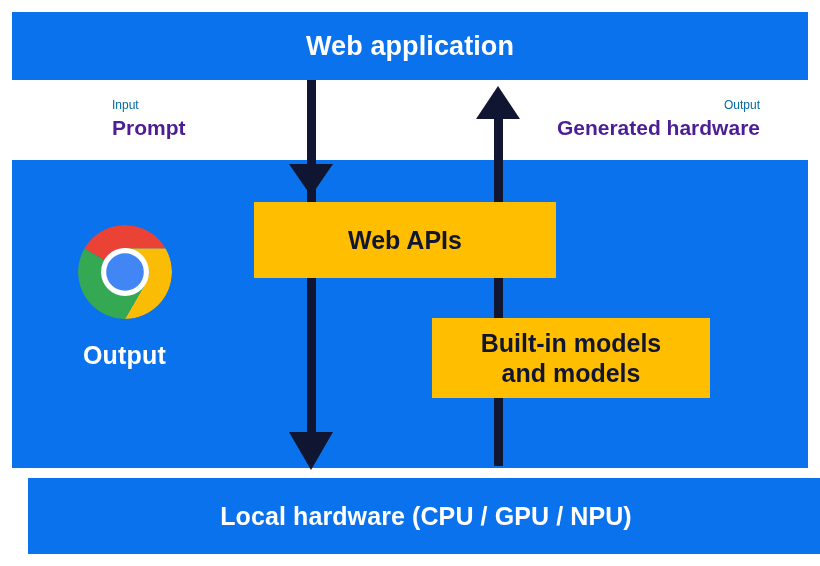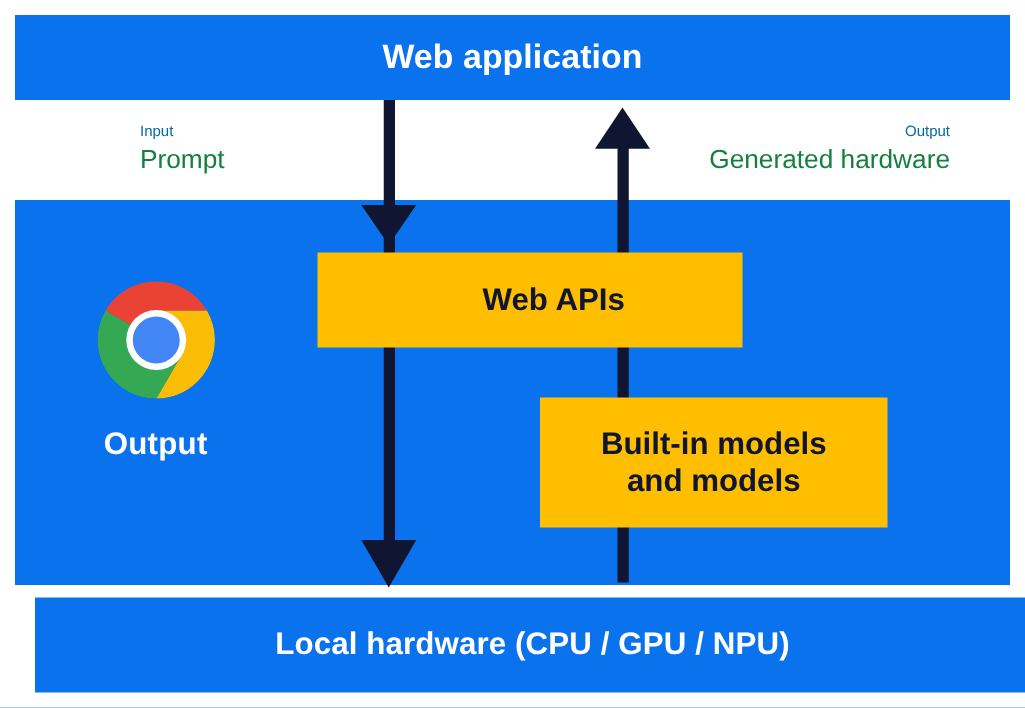--- a/index.html
+++ b/index.html
@@ -27,21 +27,21 @@
     white-space:nowrap;
   }
   #band-web-application .band-title{top:50%;transform:translateY(-50%);font-size:27px;}
   #band-local-hardware .band-title{top:50%;transform:translateY(-50%);font-size:25px;}
 
   
   .flow-label{position:absolute;color:#101631;line-height:1.22;}
   #flow-input{left:112px;top:98px;text-align:left;}
   #flow-output{right:60px;top:98px;text-align:right;}
   .flow-kicker{display:block;font-size:12px;font-weight:400;color:#0369a1;}
-  .flow-value{display:block;font-size:21px;font-weight:400;color:#15803d;margin-top:2px;}
+  .flow-value{display:block;font-size:21px;font-weight:700;color:#4c1d95;margin-top:2px;}
 
   
   .arrow{position:absolute;}
   .arrow-shaft{position:absolute;background:#101631;width:9px;}
   .arrow-head{position:absolute;width:0;height:0;}
 
   
   #arrow-prompt{left:0;top:0;}
   #arrow-prompt .arrow-shaft{left:307px;top:80px;height:356px;}
   #arrow-prompt .head-mid{
@@ -70,22 +70,22 @@
   
   .component-box{
     position:absolute;
     background:#FFBE00;
     display:flex;align-items:center;justify-content:center;
     text-align:center;
     color:#101631;
     font-weight:700;
     line-height:1.2;
   }
-  #box-web-apis{left:254px;top:202px;width:302px;height:76px;font-size:25px;padding-left:38px;}
-  #box-built-in-models{left:432px;top:318px;width:278px;height:104px;font-size:25px;}
+  #box-web-apis{left:254px;top:202px;width:302px;height:76px;font-size:25px;}
+  #box-built-in-models{left:432px;top:318px;width:278px;height:80px;font-size:25px;}
   .component-box .label-line{display:block;}
 
   
   #browser-block{position:absolute;left:62px;top:225px;width:125px;text-align:center;}
   #chrome-logo{width:94px;height:94px;margin:0 auto;display:block;}
   #browser-caption{
     display:block;margin-top:22px;
     color:#ffffff;font-size:25px;font-weight:700;letter-spacing:.2px;
   }
 </style>

